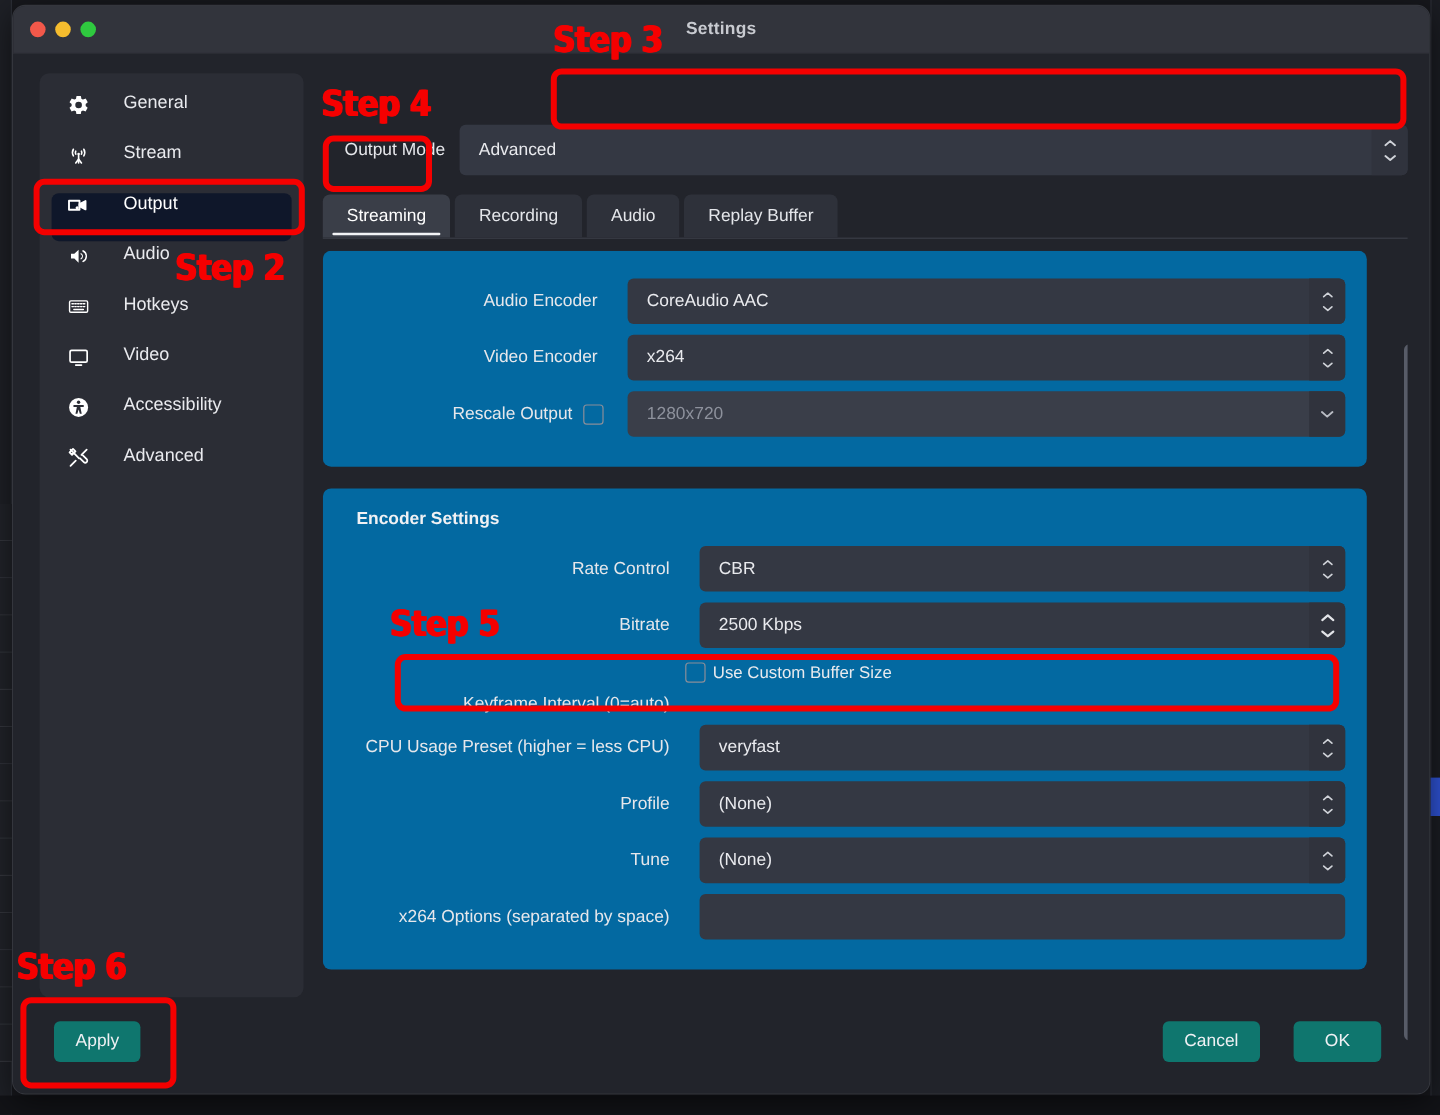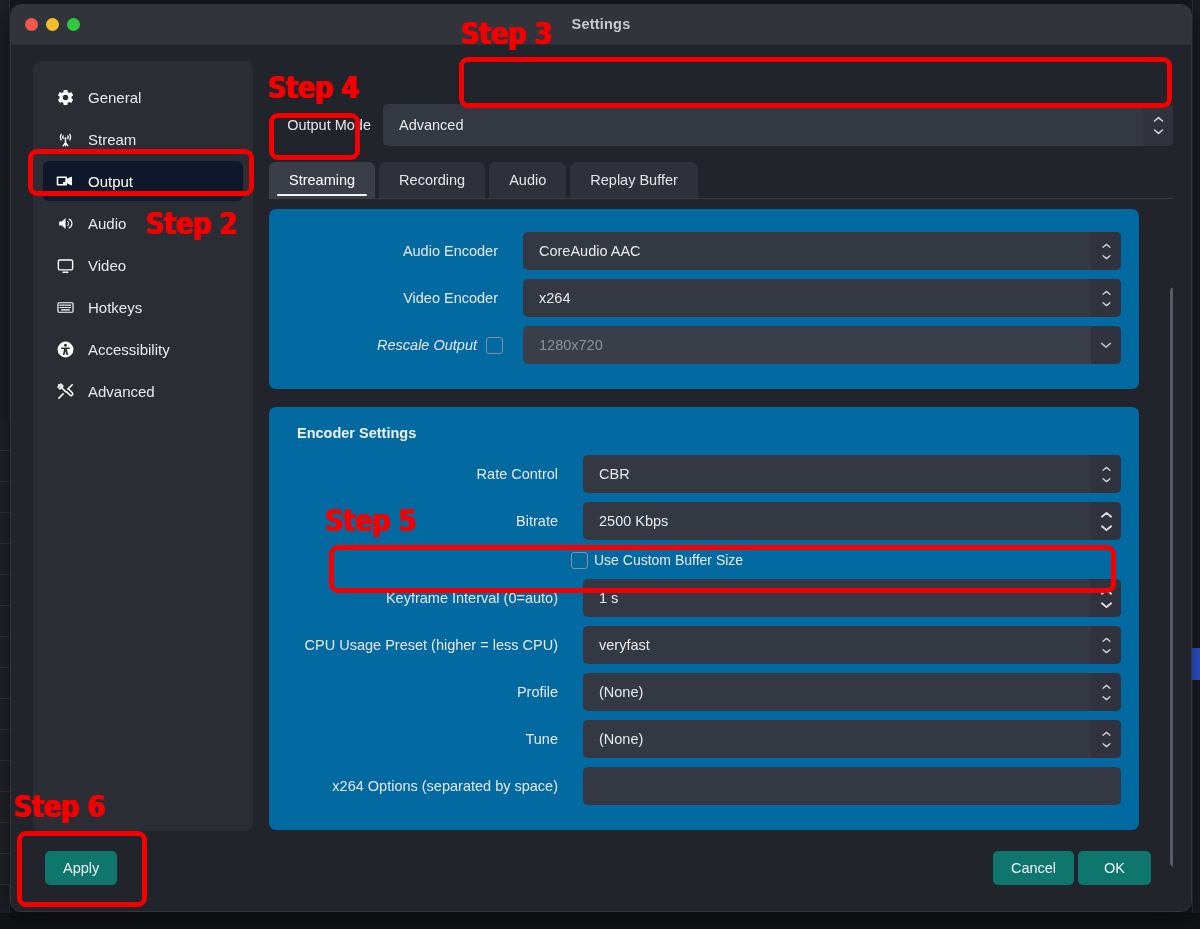--- a/index.html
+++ b/index.html
@@ -61,21 +61,21 @@
   }
 
   .body { position: relative; width: 100%; height: 868px; background: #22242b; }
 
   
   .sidebar {
     position: absolute; left: 22px; top: 16px; width: 220px; height: 770px;
     background: #2b2d35; border-radius: 8px; padding-top: 14px;
   }
   .side-item {
-    display: flex; align-items: center; gap: 13px;
+    display: flex; align-items: flex-start; gap: 28px;
     height: 40px; margin: 2px 10px; padding-left: 12px;
     border-radius: 6px; color: #e9eaee; font-size: 15px;
     cursor: pointer;
   }
   .side-item.active { background: #0f172a; color: #ffffff; }
   .side-ico {
     width: 20px; height: 20px; display: flex; align-items: center; justify-content: center;
     flex: 0 0 20px; color: #ffffff;
   }
   .side-ico svg { display: block; }
@@ -142,21 +142,20 @@
   .row.topsec .row-label { width: 224px; flex: 0 0 224px; }
 
   .cb {
     width: 17px; height: 17px; border: 1.5px solid #8a8e99;
     border-radius: 3px; background: transparent; flex: 0 0 17px;
     cursor: pointer;
   }
   .row-label.withcb {
     display: flex; align-items: center; justify-content: flex-end; gap: 9px;
     padding-right: 8px;
-    font-style: italic;
   }
   .cb-row { display: flex; align-items: center; margin: 12px 0 10px 0; }
   .cb-row .spacer { flex: 0 0 284px; }
   .cb-row label {
     display: flex; gap: 6px;
     font-size: 14px; color: #e9eaee; cursor: pointer;
   }
 
   .vscroll {
     position: absolute; right: -6px; top: 78px; width: 9px; height: 580px;
@@ -171,21 +170,21 @@
   .footer {
     position: absolute; left: 22px; right: 22px; bottom: 10px; height: 70px;
     display: flex; align-items: center;
   }
   .btn {
     background: #0f766e; color: #f0f1f4; font-size: 14.5px;
     border: none; border-radius: 5px; padding: 0 18px; height: 34px;
     cursor: pointer; font-family: "Liberation Sans", sans-serif;
   }
   .btn-apply { margin-left: 12px; }
-  .footer-right { margin-left: auto; display: flex; gap: 4px; padding-right: 18px; }
+  .footer-right { margin-left: auto; display: flex; gap: 28px; padding-right: 18px; }
   .btn-ok { padding: 0 26px; }
 
   
   .anno {
     position: absolute; border: 5px solid #f50000; border-radius: 9px;
     pointer-events: none;
   }
   .step {
     position: absolute; color: #f50000; font-weight: bold;
     font-family: "DejaVu Sans", sans-serif;
@@ -279,36 +278,36 @@
                 <path d="M4 9.5v5h3.5L12 18.8V5.2L7.5 9.5z"></path>
                 <path d="M14.5 8.6a.9.9 0 0 0 0 1.6 2 2 0 0 1 0 3.6.9.9 0 0 0 0 1.6 3.8 3.8 0 0 0 0-6.8z"></path>
                 <path d="M16.7 5.6a.9.9 0 0 0-.3 1.7 5.2 5.2 0 0 1 0 9.4.9.9 0 0 0 .3 1.7 7 7 0 0 0 0-12.8z"></path>
               </svg>
           </span>
           <span>Audio</span>
         </div>
 
         <div class="side-item">
           <span class="side-ico">
+            <svg width="19" height="19" viewBox="0 0 24 24" fill="none" stroke="#fff" stroke-width="1.5">
+              <rect x="2.5" y="6" width="19" height="12" rx="1.4"></rect>
+              <path d="M5 9h1.5M8 9h1.5M11 9h1.5M14 9h1.5M17 9h1.5M5 12h1.5M8 12h1.5M11 12h1.5M14 12h1.5M17 12h1.5M7 15h10" stroke-linecap="round"></path>
+            </svg>
+          </span>
+          <span>Hotkeys</span>
+        </div>
+
+        <div class="side-item">
+          <span class="side-ico">
             <svg width="19" height="19" viewBox="0 0 24 24" fill="none" stroke="#fff" stroke-width="1.8" stroke-linejoin="round">
               <rect x="3" y="5" width="18" height="12.5" rx="1.6"></rect>
                 <path d="M9 20.5h6" stroke-linecap="round"></path>
             </svg>
           </span>
           <span>Video</span>
-        </div>
-
-        <div class="side-item">
-          <span class="side-ico">
-            <svg width="19" height="19" viewBox="0 0 24 24" fill="none" stroke="#fff" stroke-width="1.5">
-              <rect x="2.5" y="6" width="19" height="12" rx="1.4"></rect>
-              <path d="M5 9h1.5M8 9h1.5M11 9h1.5M14 9h1.5M17 9h1.5M5 12h1.5M8 12h1.5M11 12h1.5M14 12h1.5M17 12h1.5M7 15h10" stroke-linecap="round"></path>
-            </svg>
-          </span>
-          <span>Hotkeys</span>
         </div>
 
         <div class="side-item">
           <span class="side-ico">
             <svg width="19" height="19" viewBox="0 0 24 24">
                 <circle cx="12" cy="12" r="10" fill="#fff"></circle>
                 <circle cx="12" cy="6.6" r="1.8" fill="#2b2d35"></circle>
                 <path d="M6.6 9.6h10.8v1.9h-3.6l1.5 7.3h-2l-1.3-4.6-1.3 4.6h-2l1.5-7.3H6.6z" fill="#2b2d35"></path>
               </svg>
           </span>
@@ -439,31 +438,20 @@
             <div class="cb-row">
               <div class="spacer"></div>
               <label>
                 <span class="cb"></span>
                 <span>Use Custom Buffer Size</span>
               </label>
             </div>
 
             <div class="row">
               <div class="row-label">Keyframe Interval (0=auto)</div>
-              <div class="field">
-                <span>1 s</span>
-                <span class="spin">
-                  <svg width="13" height="8" viewBox="0 0 11 7" fill="none" stroke="#e2e4e8" stroke-width="1.6" stroke-linecap="round" stroke-linejoin="round">
-                      <path d="M1.5 5L5.5 1.6 9.5 5"></path>
-                    </svg>
-                  <svg width="13" height="8" viewBox="0 0 11 7" fill="none" stroke="#e2e4e8" stroke-width="1.6" stroke-linecap="round" stroke-linejoin="round">
-                      <path d="M1.5 2L5.5 5.4 9.5 2"></path>
-                    </svg>
-                </span>
-              </div>
             </div>
 
             <div class="row">
               <div class="row-label">CPU Usage Preset (higher = less CPU)</div>
               <div class="field">
                 <span>veryfast</span>
                 <span class="spin">
                   <svg width="11" height="6" viewBox="0 0 11 7" fill="none" stroke="#cfd2d8" stroke-width="1.6" stroke-linecap="round" stroke-linejoin="round">
                       <path d="M1.5 5L5.5 1.6 9.5 5"></path>
                     </svg>

